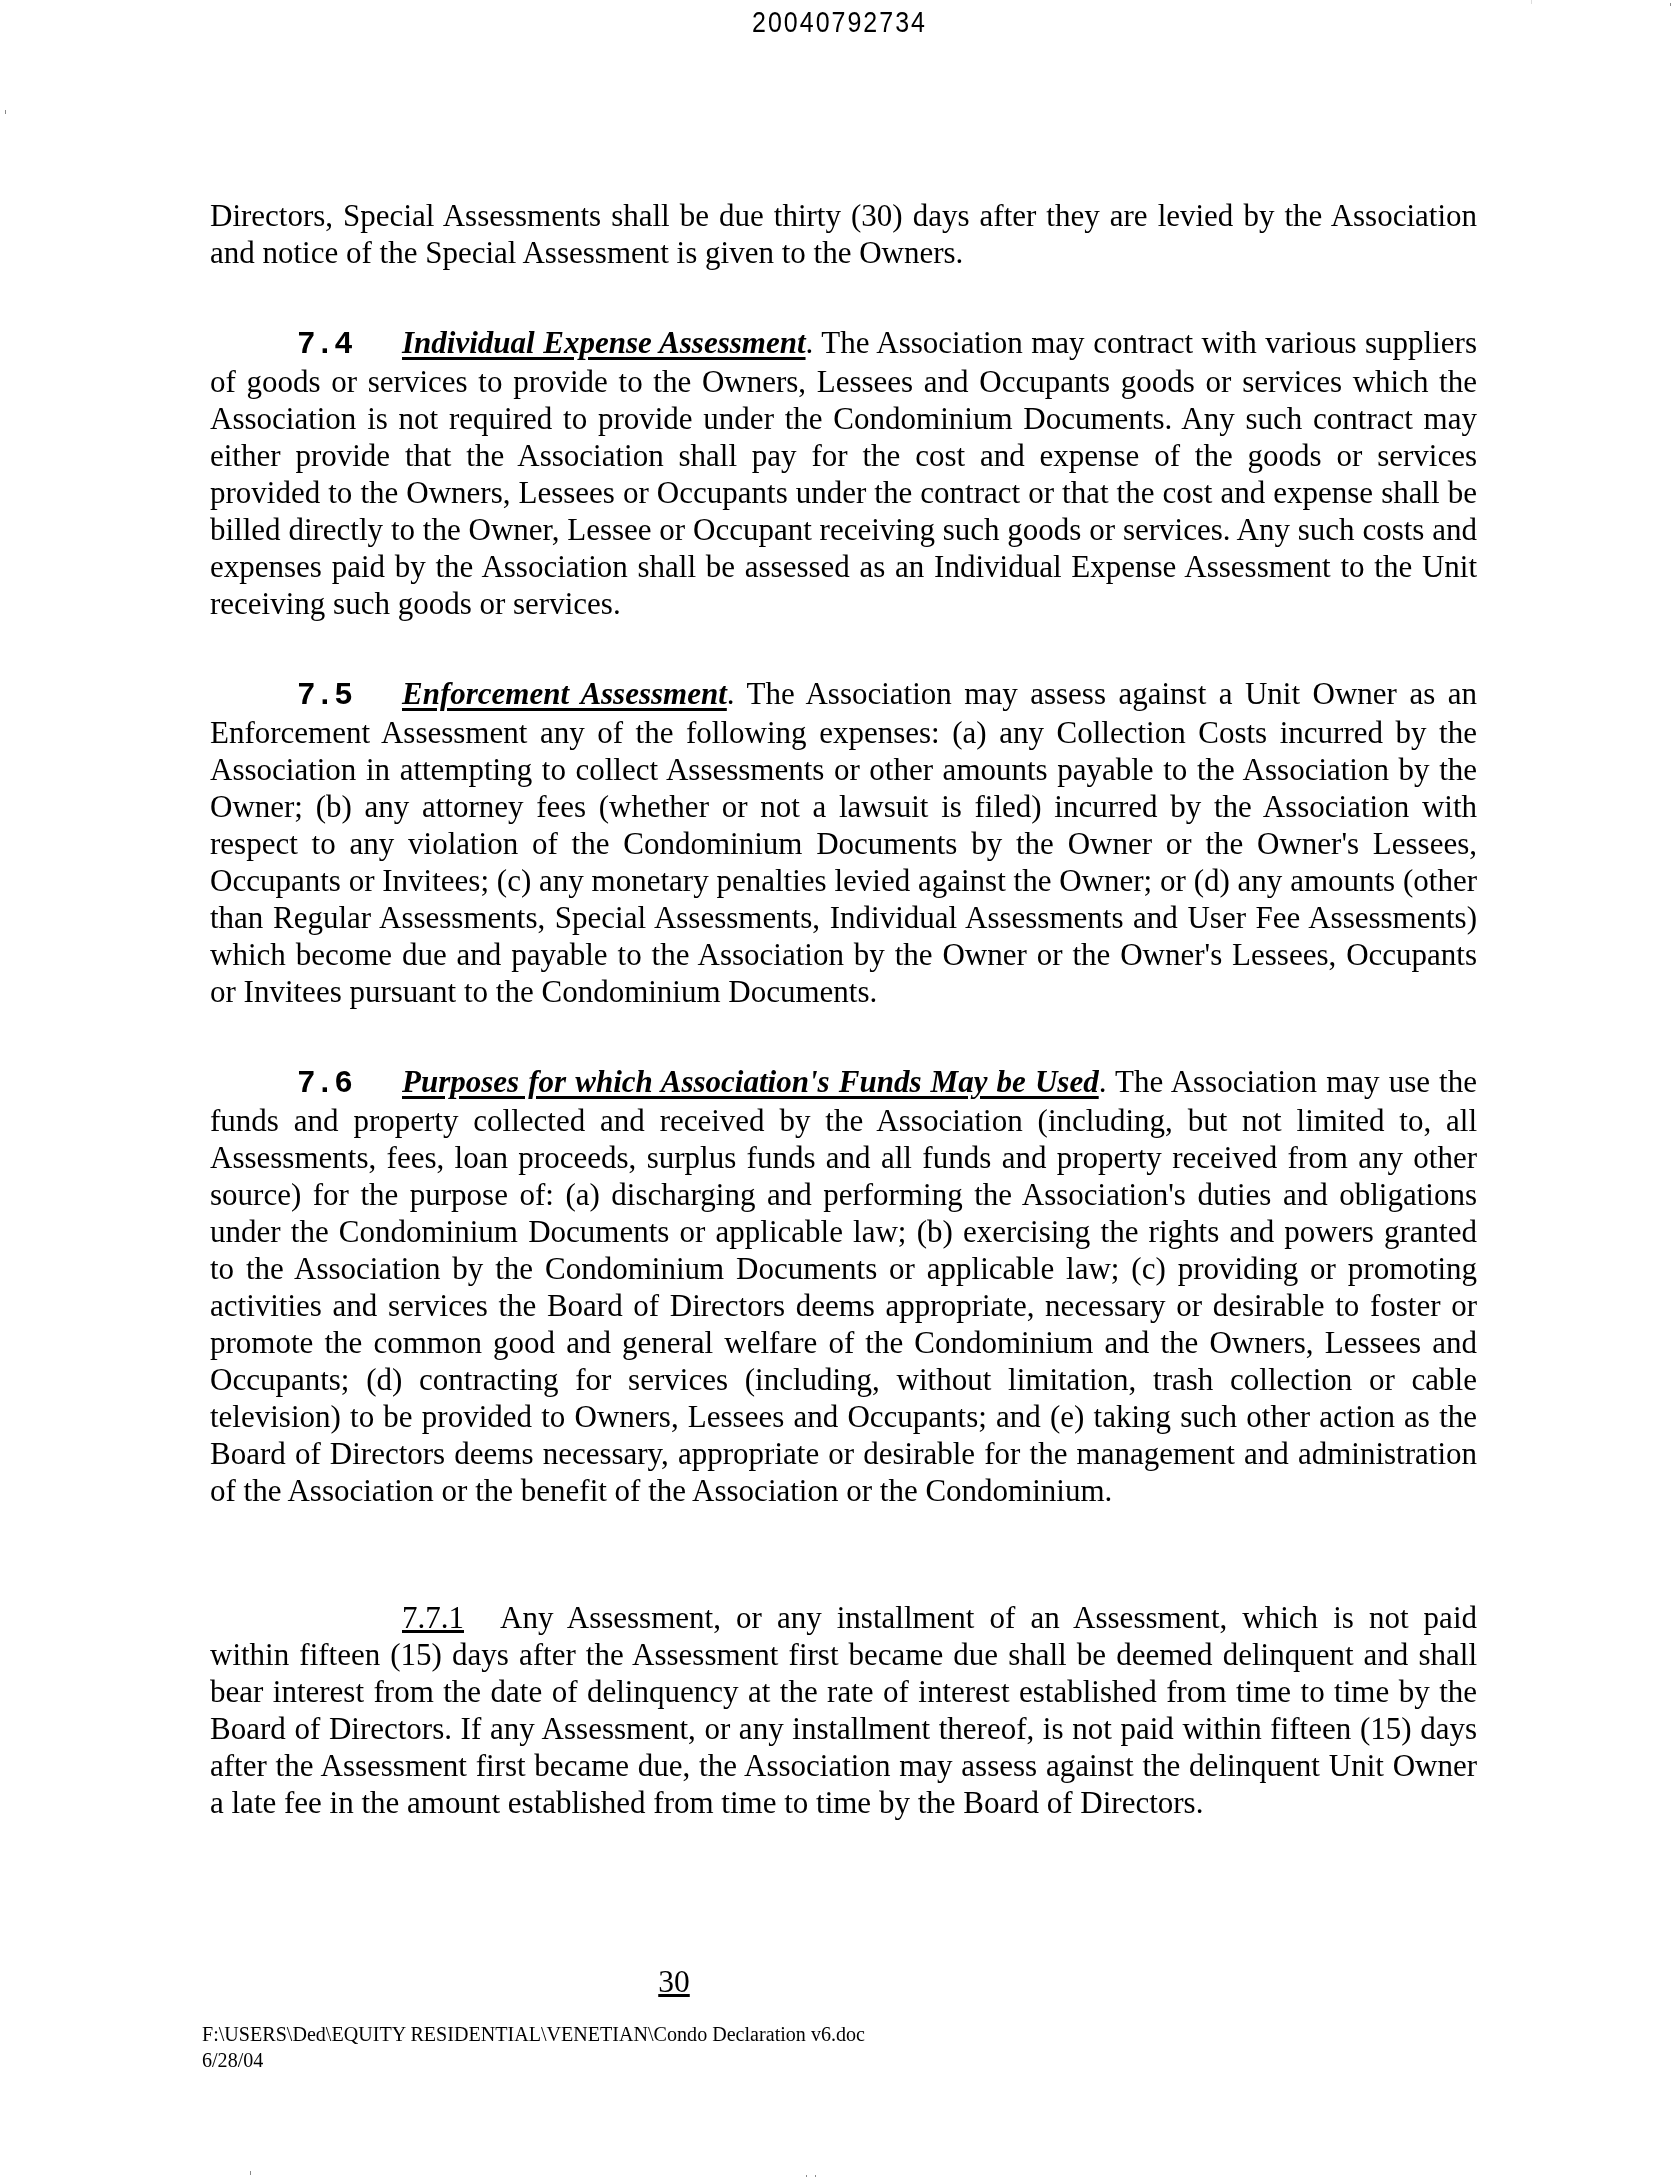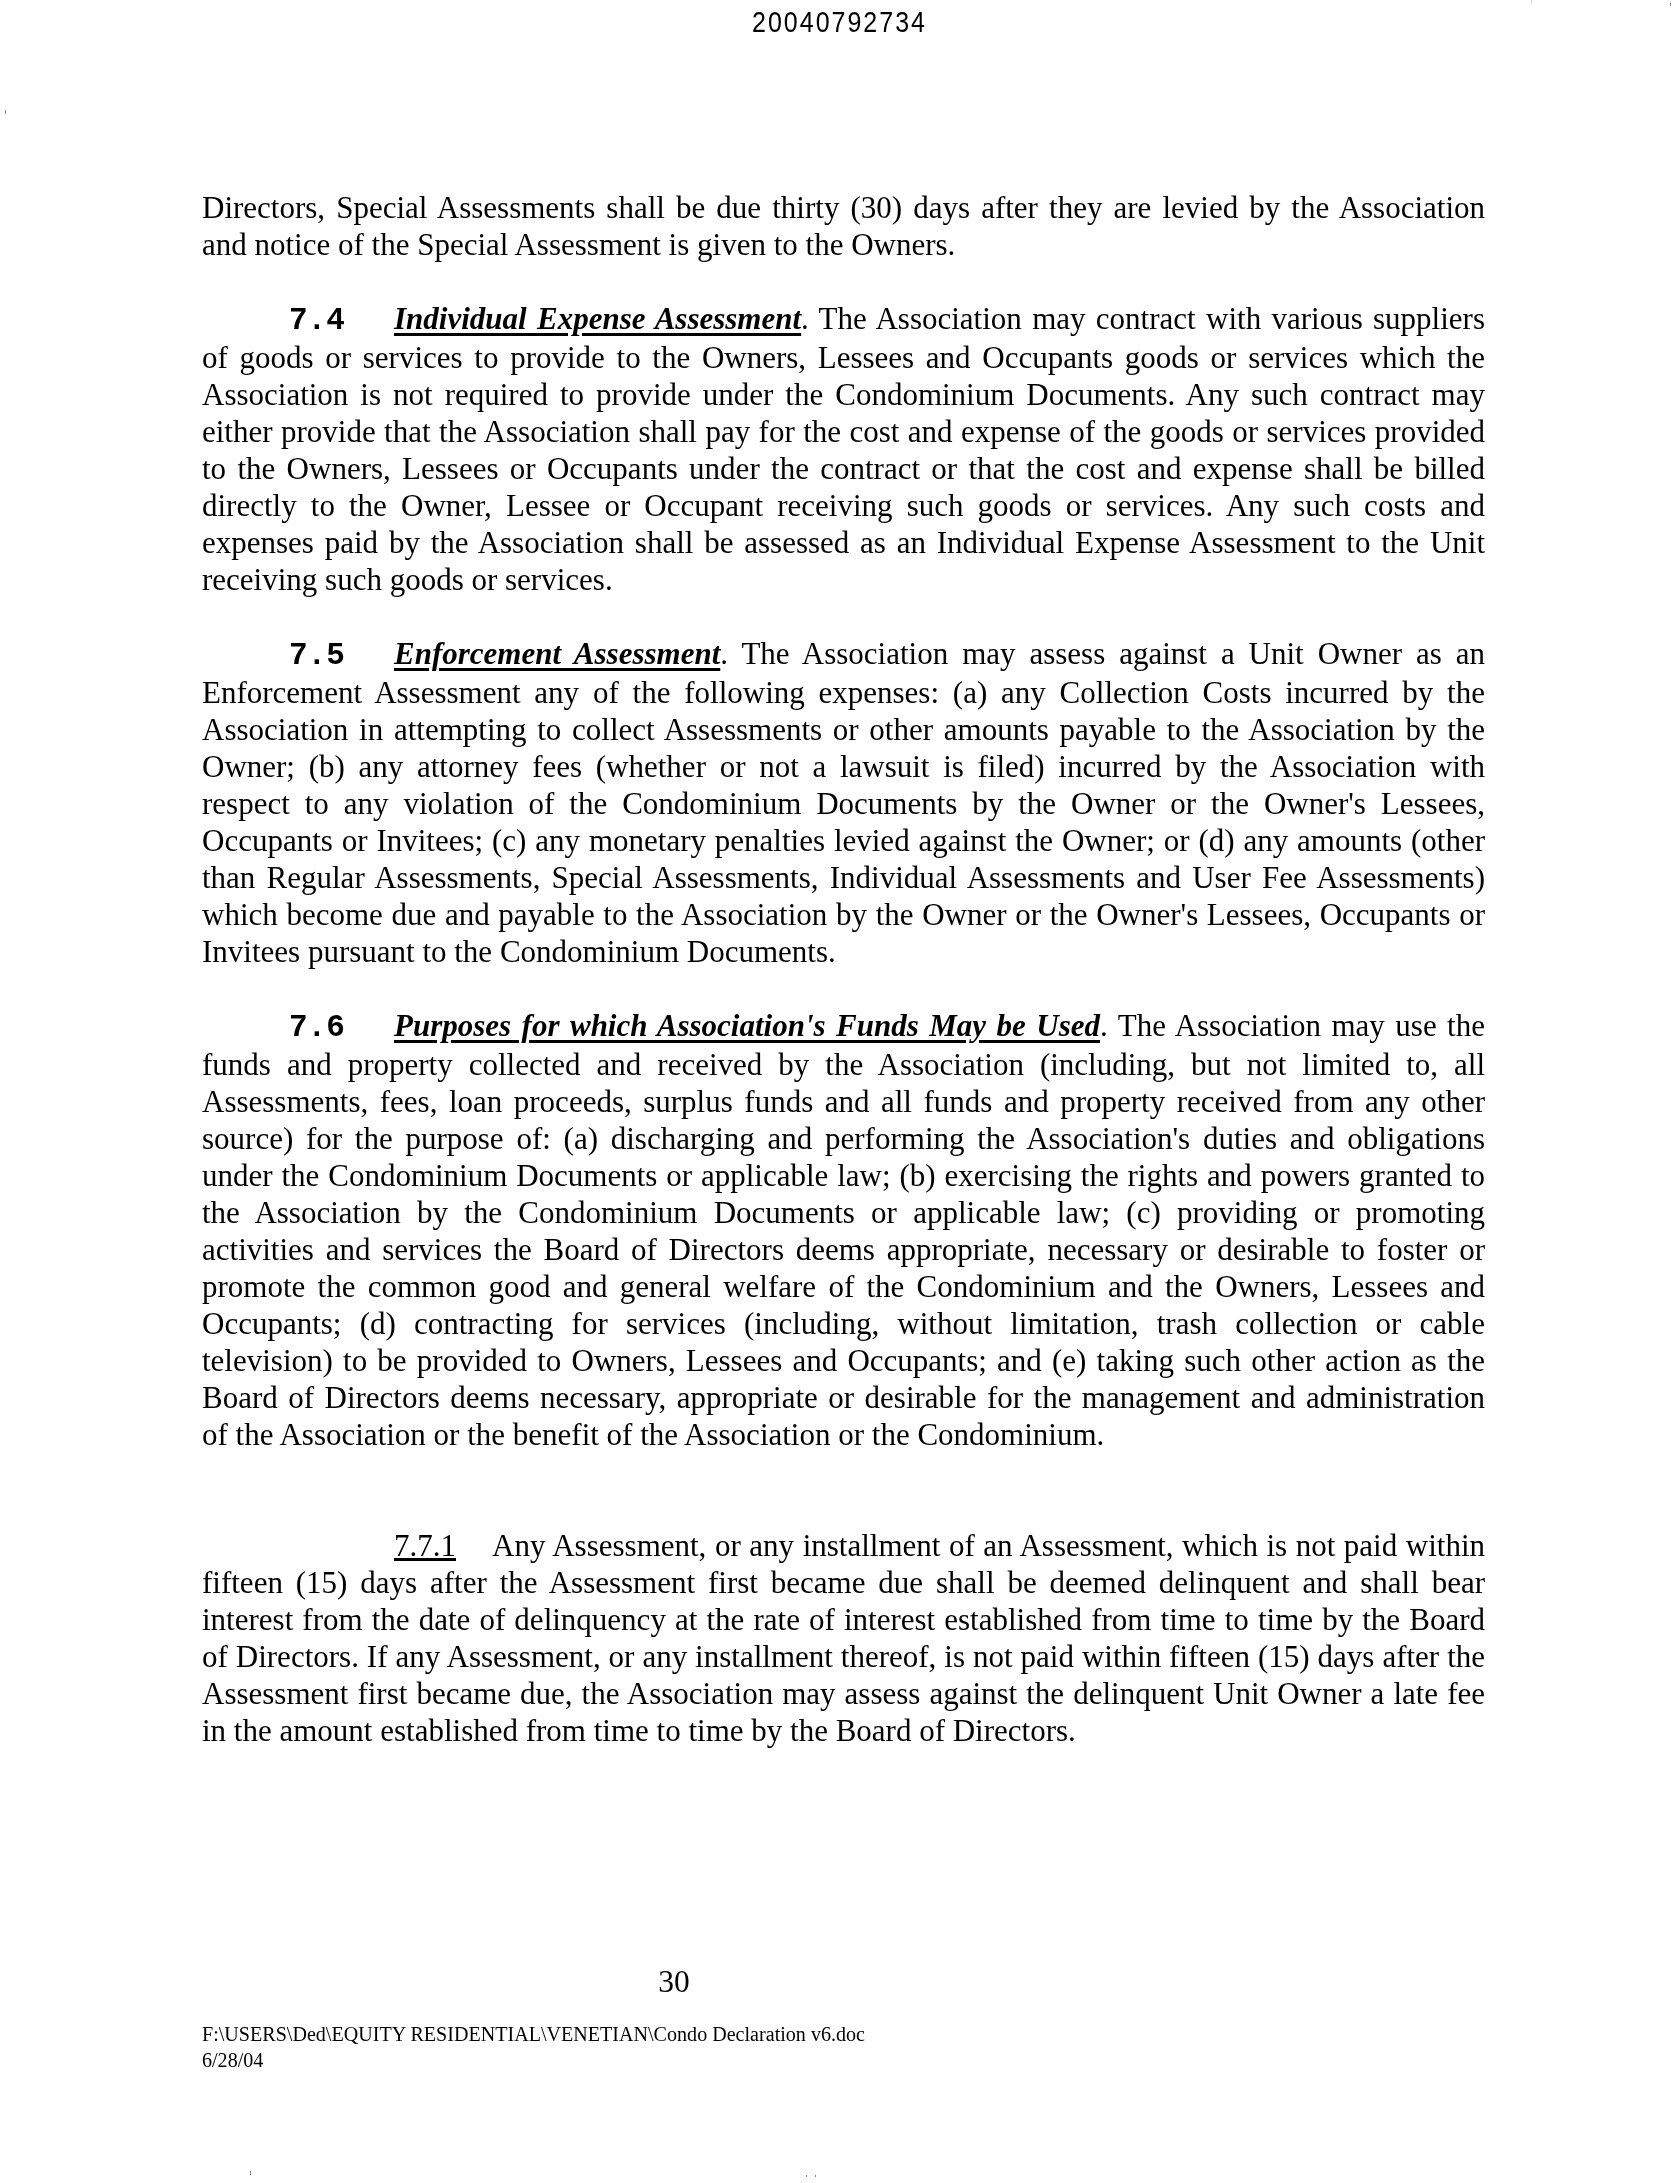--- a/index.html
+++ b/index.html
@@ -3,29 +3,29 @@
   <meta charset="utf-8">
   <style>
     html, body { margin: 0; padding: 0; background: #ffffff; }
     body { width: 1679px; height: 2183px; position: relative; overflow: hidden;
            font-family: "Liberation Serif", "DejaVu Serif", serif; color: #000; }
     .doc-id { position: absolute; top: 7.9px; left: 0; width: 1679px; text-align: center;
               font-family: "Liberation Sans", "DejaVu Sans", sans-serif; font-size: 25px;
               letter-spacing: 2px; transform: scaleY(1.15); }
     .body { position: absolute; left: 202px; top: 189px; width: 1283px;
             font-size: 31px; line-height: 37px; }
-    p { margin: 0; text-align: justify; text-align-last: left; }
+    p { margin: 8px; text-align: justify; text-align-last: left; }
     .gap { height: 37px; }
     .secnum { display: inline-block; width: 105px; font-weight: bold; font-family: Liberation Mono, monospace; }
     .indent1 { padding-left: 87px; display: inline-block; }
     .heading { font-weight: bold; text-decoration: underline; text-decoration-thickness: 3.3px;
                text-underline-offset: 3.9px; font-style: italic; }
     .subnum { display: inline-block; padding-left: 192px; width: 98px; text-decoration: underline; }
     .pagenum { position: absolute; top: 1964px; left: 0; width: 1348px; text-align: center;
-               font-size: 31.5px; box-sizing: border-box; }
+               font-size: 31.5px; box-sizing: border-box; text-decoration: underline; }
     .footer { position: absolute; left: 202px; top: 2021px; font-size: 21.6px; line-height: 26px;
               transform: scaleX(0.93); transform-origin: left; }
     .speck { position: absolute; background: #888; width: 1.3px; height: 3.9px; }
   </style>
 </head>
 <body>
 
 <div class="doc-id">20040792734</div>
 
 <div class="body">

